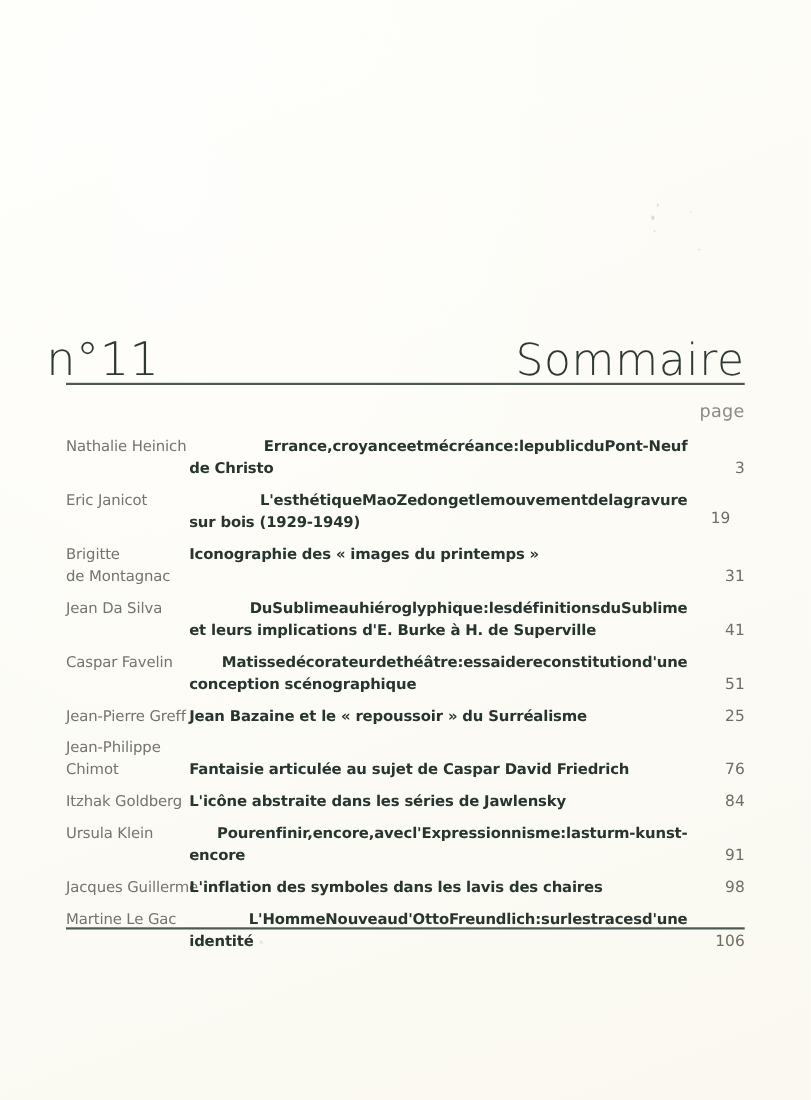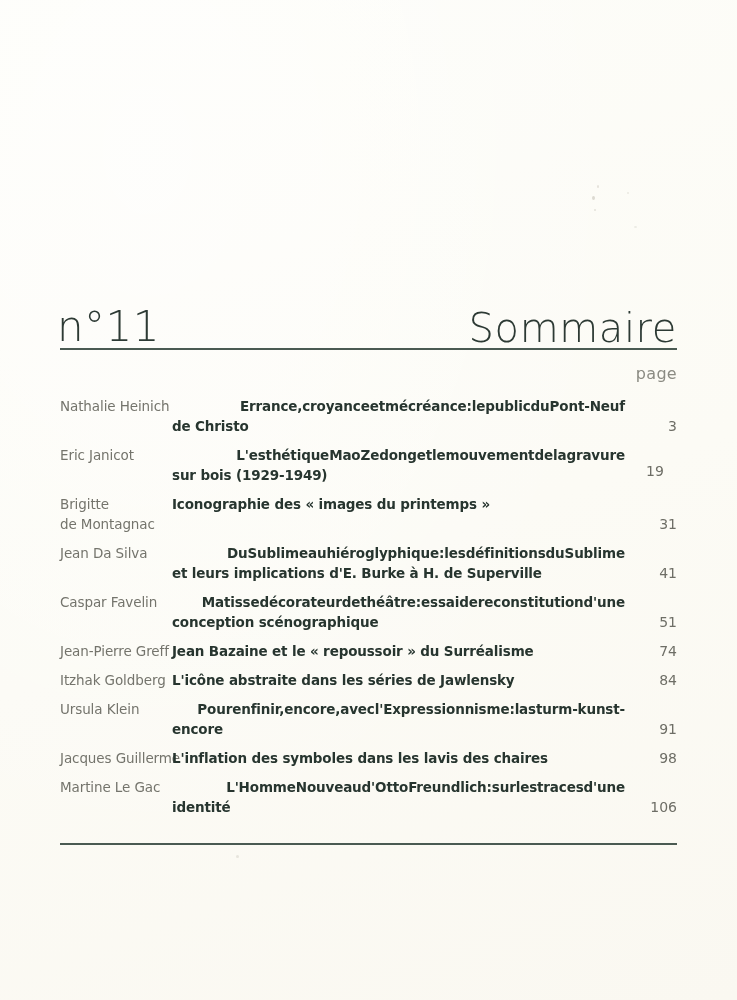--- a/index.html
+++ b/index.html
@@ -27,21 +27,21 @@
   .speck {
     position: absolute;
     background: #cfccc2;
     border-radius: 50%;
     opacity: .55;
   }
 
   
   .masthead {
     position: absolute;
-    left: 57px;
+    left: 42px;
     right: 60px;
     top: 298px;
     height: 50px;
     display: flex;
     align-items: flex-end;
     justify-content: space-between;
   }
   .issue-number {
     font-size: 42px;
     font-weight: 300;
@@ -294,21 +294,33 @@
         </div>
       </div>
       <div class="toc-entry">
         <div class="author">
           <div>Jean-Pierre Greff</div>
         </div>
         <div class="entry-body">
           <div class="title">
             <div class="line leader-line"><span class="txt">Jean Bazaine et le « repoussoir » du Surréalisme</span><span class="dots"></span></div>
           </div>
-          <div class="pagenum" style="top: 0px;">74</div>
+          <div class="pagenum" style="top: 0px;">25</div>
+        </div>
+      </div>
+      <div class="toc-entry">
+        <div class="author">
+          <div>Jean-Philippe</div>
+          <div>Chimot</div>
+        </div>
+        <div class="entry-body">
+          <div class="title" style="margin-top: 20px;">
+            <div class="line leader-line"><span class="txt">Fantaisie articulée au sujet de Caspar David Friedrich</span><span class="dots"></span></div>
+          </div>
+          <div class="pagenum" style="top: 20px;">76</div>
         </div>
       </div>
       <div class="toc-entry">
         <div class="author">
           <div>Itzhak Goldberg</div>
         </div>
         <div class="entry-body">
           <div class="title">
             <div class="line leader-line"><span class="txt">L'icône abstraite dans les séries de Jawlensky</span><span class="dots"></span></div>
           </div>

